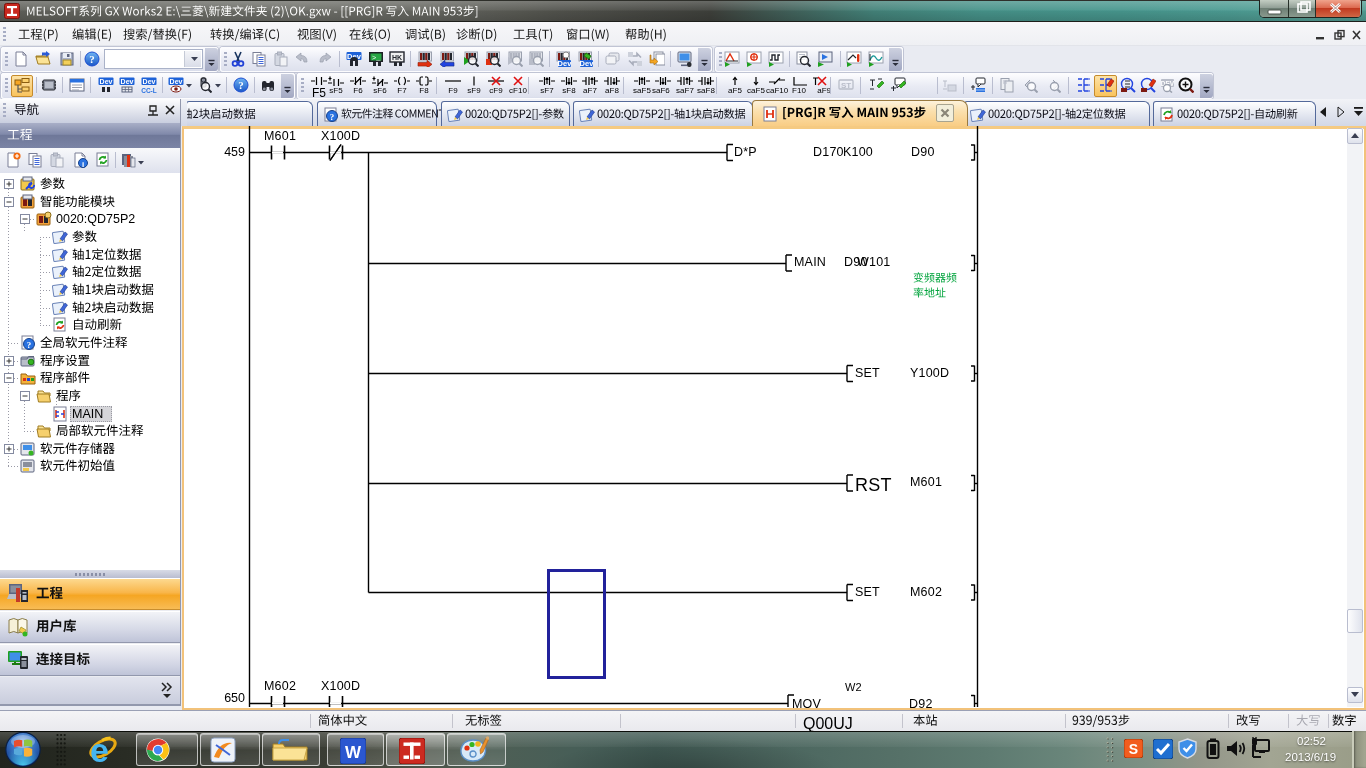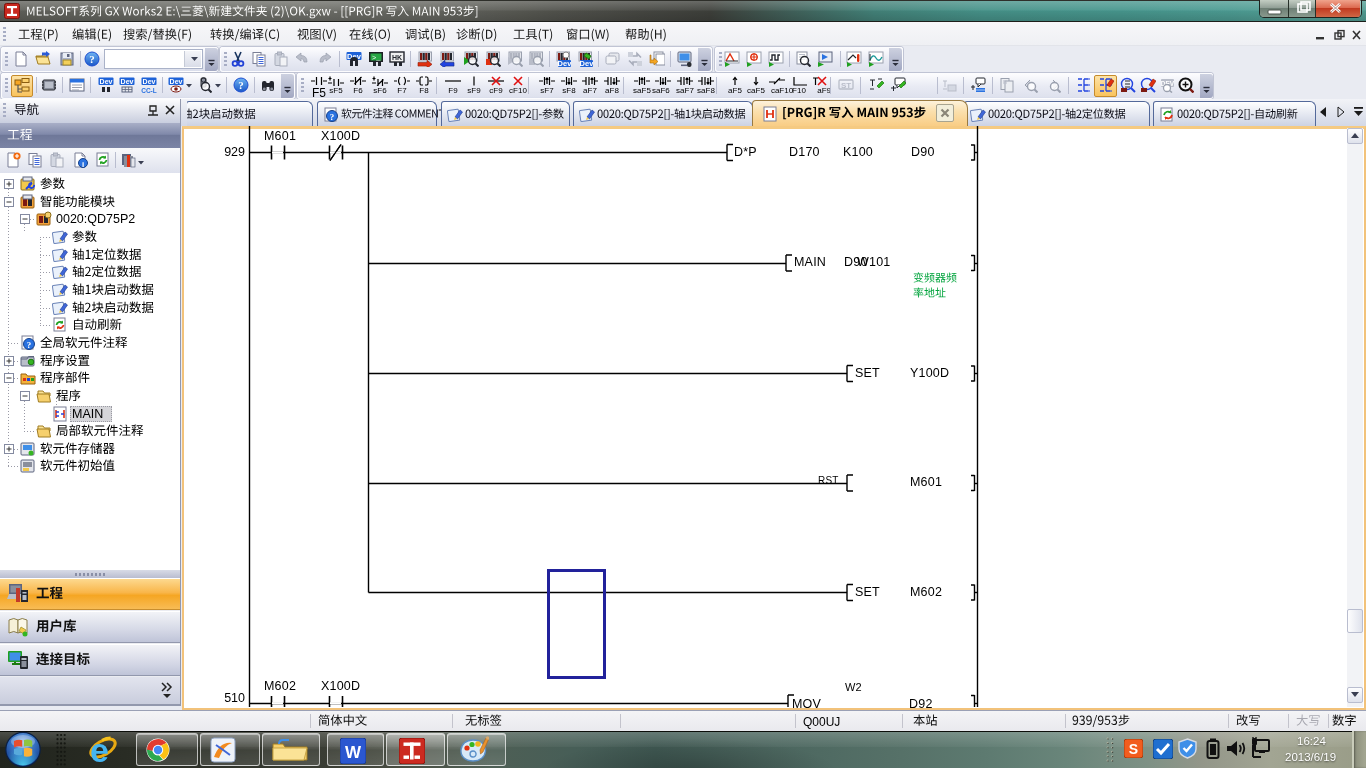--- a/index.html
+++ b/index.html
@@ -609,21 +609,21 @@
     <path d="M9 9V2M7 4 L9 1.5 L11 4" stroke="#000" stroke-width="1.2" fill="none"></path>
   </svg>
 <div class="lat" style="left:724px;top:86px;width:22px;text-align:center;font-size:8px">aF5</div>
 <svg class="icon" style="left:747px;top:76px" width="18" height="10" viewBox="0 0 18 10">
     <path d="M9 1v7M7 6 L9 8.5 L11 6" stroke="#000" stroke-width="1.2" fill="none"></path>
   </svg>
 <div class="lat" style="left:745px;top:86px;width:22px;text-align:center;font-size:8px">caF5</div>
 <svg class="icon" style="left:768px;top:76px" width="18" height="10" viewBox="0 0 18 10">
     <path d="M1 6h6M11 4h6M6 8 L12 2" stroke="#000" stroke-width="1.2" fill="none"></path>
   </svg>
-<div class="lat" style="left:766px;top:86px;width:32px;text-align:center;font-size:8px">caF10</div>
+<div class="lat" style="left:766px;top:86px;width:32px;font-size:8px">caF10</div>
 <svg class="icon" style="left:790px;top:76px" width="18" height="10" viewBox="0 0 18 10">
     <path d="M4 1v8h13" stroke="#000" stroke-width="1.2" fill="none"></path>
   </svg>
 <div class="lat" style="left:788px;top:86px;width:22px;text-align:center;font-size:8px">F10</div>
 <svg class="icon" style="left:811px;top:76px" width="18" height="10" viewBox="0 0 18 10">
     <path d="M2 2h5M4.5 2v7" stroke="#000" stroke-width="1.2" fill="none"></path>
     <path d="M7 1 L15 9 M15 1 L7 9" stroke="#e01010" stroke-width="1.6" fill="none"></path>
   </svg>
 <div class="lat" style="left:809px;top:86px;width:22px;text-align:right;font-size:8px">aF9</div>
 <div class="vsep" style="left:830px;top:77px;height:17px"></div>
@@ -1334,36 +1334,36 @@
     <path d="M791.5 466.5 L794.5 466.5" stroke="#000" stroke-width="1.4"></path>
     <path d="M788 569.5 h3.5 M791.5 569 v16 M788 584.5 h3.5" stroke="#000" stroke-width="1.4" fill="none"></path>
     <path d="M791.5 577.5 L794.5 577.5" stroke="#000" stroke-width="1.4"></path>
     <path d="M550 18.5 h-6 M544 18.5 v16 M550 34.5 h-6" stroke="#000" stroke-width="1.4" fill="none"></path>
     <path d="M609 129 h-6 M603 129 v16 M609 145 h-6" stroke="#000" stroke-width="1.4" fill="none"></path>
     <path d="M670 239.5 h-6 M664 239.5 v16 M670 255.5 h-6" stroke="#000" stroke-width="1.4" fill="none"></path>
     <path d="M670 349 h-6 M664 349 v16 M670 365 h-6" stroke="#000" stroke-width="1.4" fill="none"></path>
     <path d="M670 458.5 h-6 M664 458.5 v16 M670 474.5 h-6" stroke="#000" stroke-width="1.4" fill="none"></path>
     <path d="M611 569 h-6 M605 569 v16 M611 585 h-6" stroke="#000" stroke-width="1.4" fill="none"></path>
   </svg>
-<div class="lat" style="left:197px;top:145px;width:48px;text-align:right;font-size:12.5px">929</div>
-<div class="lat" style="left:197px;top:691px;width:48px;text-align:right;font-size:12.5px">510</div>
+<div class="lat" style="left:197px;top:145px;width:48px;text-align:right;font-size:12.5px">459</div>
+<div class="lat" style="left:197px;top:691px;width:48px;text-align:right;font-size:12.5px">650</div>
 <div class="lat" style="left:264px;top:129px;font-size:12.5px;letter-spacing:.2px">M601</div>
 <div class="lat" style="left:321px;top:129px;font-size:12.5px;letter-spacing:.2px">X100D</div>
 <div class="lat" style="left:264px;top:679px;font-size:12.5px;letter-spacing:.2px">M602</div>
 <div class="lat" style="left:321px;top:679px;font-size:12.5px;letter-spacing:.2px">X100D</div>
 <div class="lat" style="left:734px;top:144.5px;font-size:12.5px;letter-spacing:.2px">D*P</div>
-<div class="lat" style="left:789px;top:144.5px;font-size:12.5px;letter-spacing:.2px">D170</div>
+<div class="lat" style="left:813px;top:144.5px;font-size:12.5px;letter-spacing:.2px">D170</div>
 <div class="lat" style="left:843px;top:144.5px;font-size:12.5px;letter-spacing:.2px">K100</div>
 <div class="lat" style="left:911px;top:144.5px;font-size:12.5px;letter-spacing:.2px">D90</div>
 <div class="lat" style="left:794px;top:255px;font-size:12.5px;letter-spacing:.2px">MAIN</div>
 <div class="lat" style="left:844px;top:255px;font-size:12.5px;letter-spacing:.2px">D90</div>
 <div class="lat" style="left:857px;top:255px;font-size:12.5px;letter-spacing:.2px">W101</div>
 <div class="lat" style="left:855px;top:365.5px;font-size:12.5px;letter-spacing:.2px">SET</div>
 <div class="lat" style="left:910px;top:365.5px;font-size:12.5px;letter-spacing:.2px">Y100D</div>
-<div class="lat" style="left:818px;top:475px;font-size:10px;letter-spacing:.2px">RST</div>
+<div class="lat" style="left:855px;top:475px;font-size:18px;letter-spacing:.2px">RST</div>
 <div class="lat" style="left:910px;top:475px;font-size:12.5px;letter-spacing:.2px">M601</div>
 <div class="lat" style="left:855px;top:584.5px;font-size:12.5px;letter-spacing:.2px">SET</div>
 <div class="lat" style="left:910px;top:584.5px;font-size:12.5px;letter-spacing:.2px">M602</div>
 <div class="lat" style="left:792px;top:697px;font-size:12.5px;letter-spacing:.2px">MOV</div>
 <div class="lat" style="left:845px;top:681px;font-size:11px;letter-spacing:.2px">W2</div>
 <div class="lat" style="left:909px;top:697px;font-size:12.5px;letter-spacing:.2px">D92</div>
 <svg class="tx" style="position:absolute;left:913px;top:272px;" width="45" height="14">
     <g fill="#00a33c" transform="translate(0 9.7) scale(0.011 -0.011)">
       <use href="#g53d8"></use>
       <use href="#g9891" x="1000"></use>
@@ -1407,21 +1407,21 @@
       <use href="#g6587" x="3000"></use>
     </g>
   </svg>
 <svg class="tx" style="position:absolute;left:465px;top:714px;" width="38" height="16">
     <g fill="#111" transform="translate(0 10.8) scale(0.0123 -0.0123)">
       <use href="#g65e0"></use>
       <use href="#g6807" x="1000"></use>
       <use href="#g7b7e" x="2000"></use>
     </g>
   </svg>
-<div class="lat" style="left:803px;top:715px;font-size:12px">Q00UJ</div>
+<div class="lat" style="left:803px;top:715px;font-size:16px">Q00UJ</div>
 <svg class="tx" style="position:absolute;left:913px;top:714px;" width="26" height="16">
     <g fill="#111" transform="translate(0 10.8) scale(0.0123 -0.0123)">
       <use href="#g672c"></use>
       <use href="#g7ad9" x="1000"></use>
     </g>
   </svg>
 <svg class="tx" style="position:absolute;left:1072px;top:714px;" width="60" height="16">
     <g fill="#111" transform="translate(0 10.8) scale(0.0123 -0.0123)">
       <use href="#g39"></use>
       <use href="#g33" x="555"></use>
@@ -1599,21 +1599,21 @@
     <path d="M1 7 h4 L11 2 V17 L5 12 H1z" fill="#111"></path>
     <path d="M13.5 6 Q16 9.5 13.5 13 M16.5 4 Q20 9.5 16.5 15" fill="none" stroke="#111" stroke-width="1.8"></path>
   </svg>
 <svg style="position:absolute;left:1251px;top:737px;" width="19" height="22">
     <rect x="4" y="3" width="14" height="11" rx="1" fill="none" stroke="#111" stroke-width="2"></rect>
     <rect x="8" y="14" width="6" height="2" fill="#111"></rect>
     <path d="M2 20 h8 M2 20 V9 h3" fill="none" stroke="#111" stroke-width="2"></path>
     <rect x="1" y="1" width="5" height="7" rx="1" fill="#111"></rect>
     <path d="M2 1 V-1 M5 1 V-1" stroke="#111" stroke-width="1.4"></path>
   </svg>
-<div class="lat" style="left:1297px;top:735px;width:48px;font-size:11.5px;color:#fff;text-shadow:0 1px 2px #00000088">16:24</div>
+<div class="lat" style="left:1297px;top:735px;width:48px;font-size:11.5px;color:#fff;text-shadow:0 1px 2px #00000088">02:52</div>
 <div class="lat" style="left:1285px;top:751px;width:62px;font-size:11.5px;color:#fff;text-shadow:0 1px 2px #00000088">2013/6/19</div>
 <div class="abs" style="left:1352px;top:731px;width:14px;height:37px;background:linear-gradient(90deg,#8a8d7a,#a5a893);border-left:2px solid #c9ccba;box-shadow:inset 1px 0 2px #00000055"></div>
 <svg width="0" height="0" style="position:absolute">
     <defs>
       <path id="g4d" d="M101 0H184V406C184 469 178 558 172 622H176L235 455L374 74H436L574 455L633 622H637C632 558 625 469 625 406V0H711V733H600L460 341C443 291 428 239 409 188H405C387 239 371 291 352 341L212 733H101Z"></path>
       <path id="g45" d="M101 0H534V79H193V346H471V425H193V655H523V733H101Z"></path>
       <path id="g4c" d="M101 0H514V79H193V733H101Z"></path>
       <path id="g53" d="M304 -13C457 -13 553 79 553 195C553 304 487 354 402 391L298 436C241 460 176 487 176 559C176 624 230 665 313 665C381 665 435 639 480 597L528 656C477 709 400 746 313 746C180 746 82 665 82 552C82 445 163 393 231 364L336 318C406 287 459 263 459 187C459 116 402 68 305 68C229 68 155 104 103 159L48 95C111 29 200 -13 304 -13Z"></path>
       <path id="g4f" d="M371 -13C555 -13 684 134 684 369C684 604 555 746 371 746C187 746 58 604 58 369C58 134 187 -13 371 -13ZM371 68C239 68 153 186 153 369C153 552 239 665 371 665C503 665 589 552 589 369C589 186 503 68 371 68Z"></path>
       <path id="g46" d="M101 0H193V329H473V407H193V655H523V733H101Z"></path>

